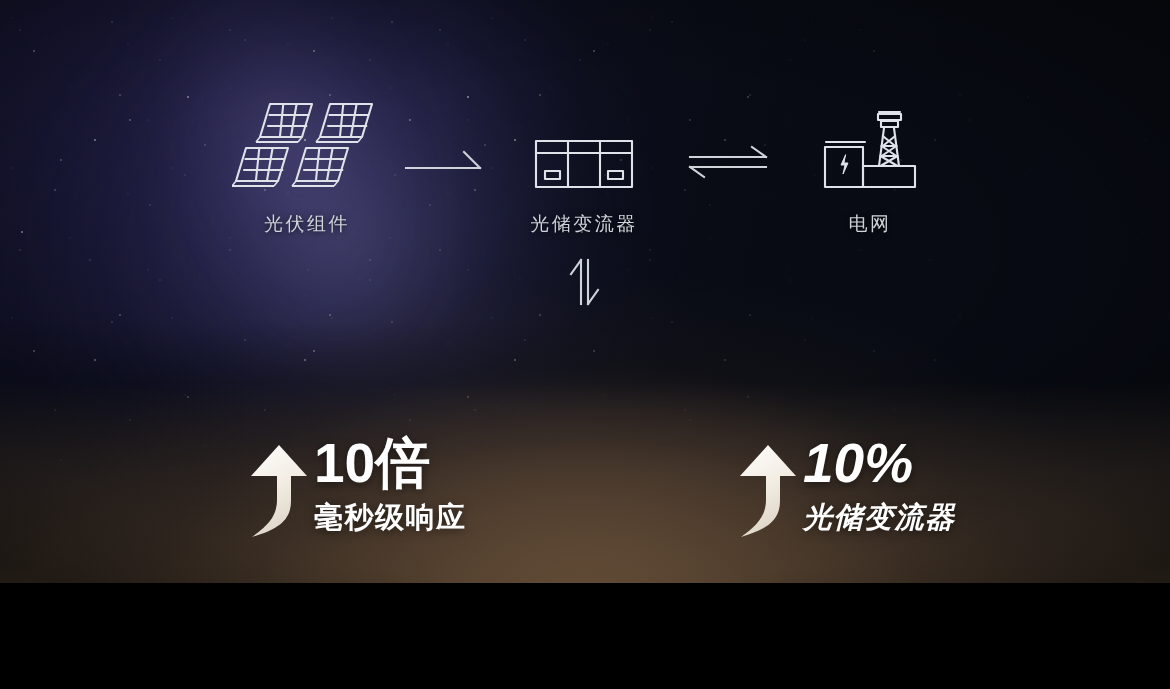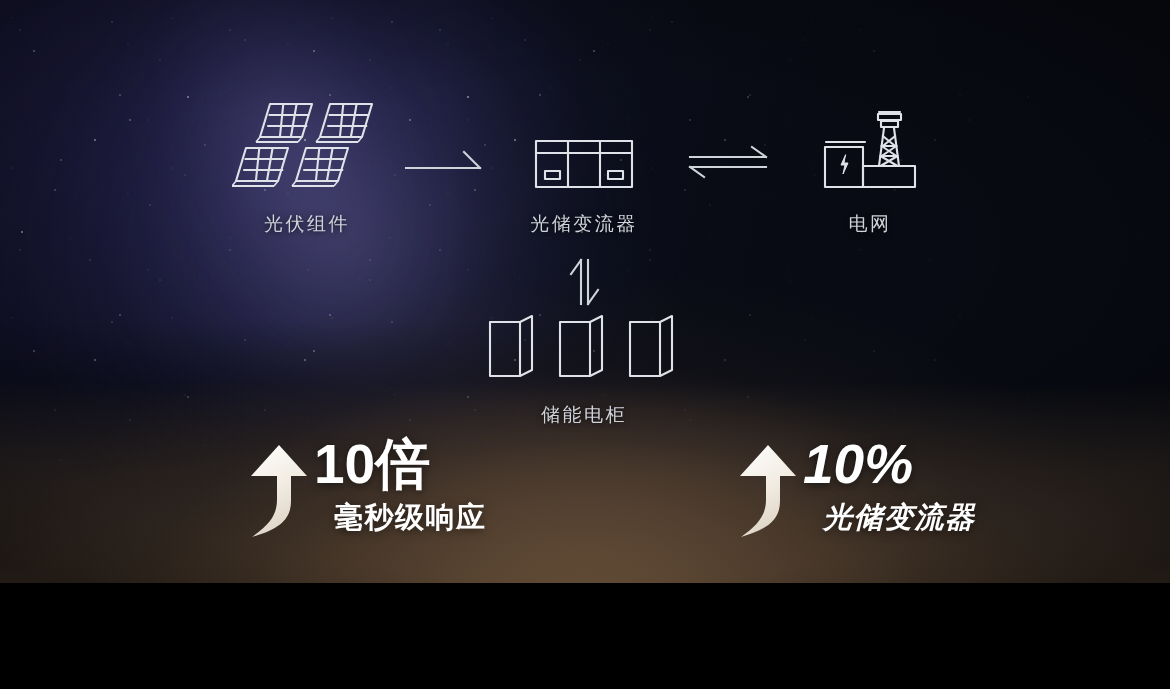--- a/index.html
+++ b/index.html
@@ -164,21 +164,21 @@
 
   #arrow-pv-inv  { position: absolute; left: 404px; top: 148px; }
   #arrow-inv-grid{ position: absolute; left: 686px; top: 145px; }
   #arrow-inv-ess { position: absolute; left: 567px; top: 256px; }
 
   
   .stats { position: absolute; left: 0; right: 0; top: 437px; height: 120px; }
   .stat {
     position: absolute;
     display: flex;
-    align-items: center;
+    align-items: flex-start;
   }
   #stat-1 { left: 246px; }
   #stat-2 { left: 735px; font-style: italic; }
 
   .stat-arrow { width: 62px; height: 96px; margin-top: 6px; flex: none; }
   .stat-text { margin-left: 6px; }
   .stat-value {
     color: #ffffff;
     font-size: 55px;
     font-weight: bold;
@@ -187,21 +187,20 @@
     text-shadow: 0 2px 10px rgba(0,0,0,0.55);
   }
   .stat-caption {
     color: #ffffff;
     font-size: 29px;
     font-weight: bold;
     letter-spacing: 1.5px;
     margin-top: 7px;
     white-space: nowrap;
     text-shadow: 0 2px 10px rgba(0,0,0,0.55);
-    margin-left: 20px;
   }
 </style>
 </head>
 <body>
 
 <div id="stage">
 
   <div class="bg-base"></div>
   <div class="bg-milkyway"></div>
   <div class="bg-milkyway2"></div>
@@ -287,39 +286,20 @@
           <rect x="27" y="41" width="96" height="46"></rect>
           <path d="M27,53 L123,53"></path>
           <path d="M59,41 L59,87 M91,41 L91,87"></path>
           <rect x="36" y="71" width="15" height="8"></rect>
           <rect x="99" y="71" width="15" height="8"></rect>
         </g>
       </svg>
       <div class="node-label">光储变流器</div>
     </div>
 
-    <div class="node" id="node-ess">
-      <svg class="icon-svg" width="212" height="68" viewBox="0 0 212 68">
-        <g fill="none" stroke="#dfe2e8" stroke-width="2.1" stroke-linejoin="round">
-          <g transform="translate(12,2)">
-            <path d="M0,8 L30,8 L30,62 L0,62 Z"></path>
-            <path d="M30,8 L42,2 L42,56 L30,62"></path>
-          </g>
-          <g transform="translate(82,2)">
-            <path d="M0,8 L30,8 L30,62 L0,62 Z"></path>
-            <path d="M30,8 L42,2 L42,56 L30,62"></path>
-          </g>
-          <g transform="translate(152,2)">
-            <path d="M0,8 L30,8 L30,62 L0,62 Z"></path>
-            <path d="M30,8 L42,2 L42,56 L30,62"></path>
-          </g>
-        </g>
-      </svg>
-      <div class="node-label">储能电柜</div>
-    </div>
 
     <svg id="arrow-pv-inv" width="80" height="26" viewBox="0 0 80 26">
       <g fill="none" stroke="#cfd3da" stroke-width="2.1" stroke-linecap="square">
         <path d="M2,20 L76,20"></path>
         <path d="M60,4 L76,20"></path>
       </g>
     </svg>
 
     <svg id="arrow-inv-grid" width="84" height="34" viewBox="0 0 84 34">
       <g fill="none" stroke="#cfd3da" stroke-width="2.1" stroke-linecap="square">

